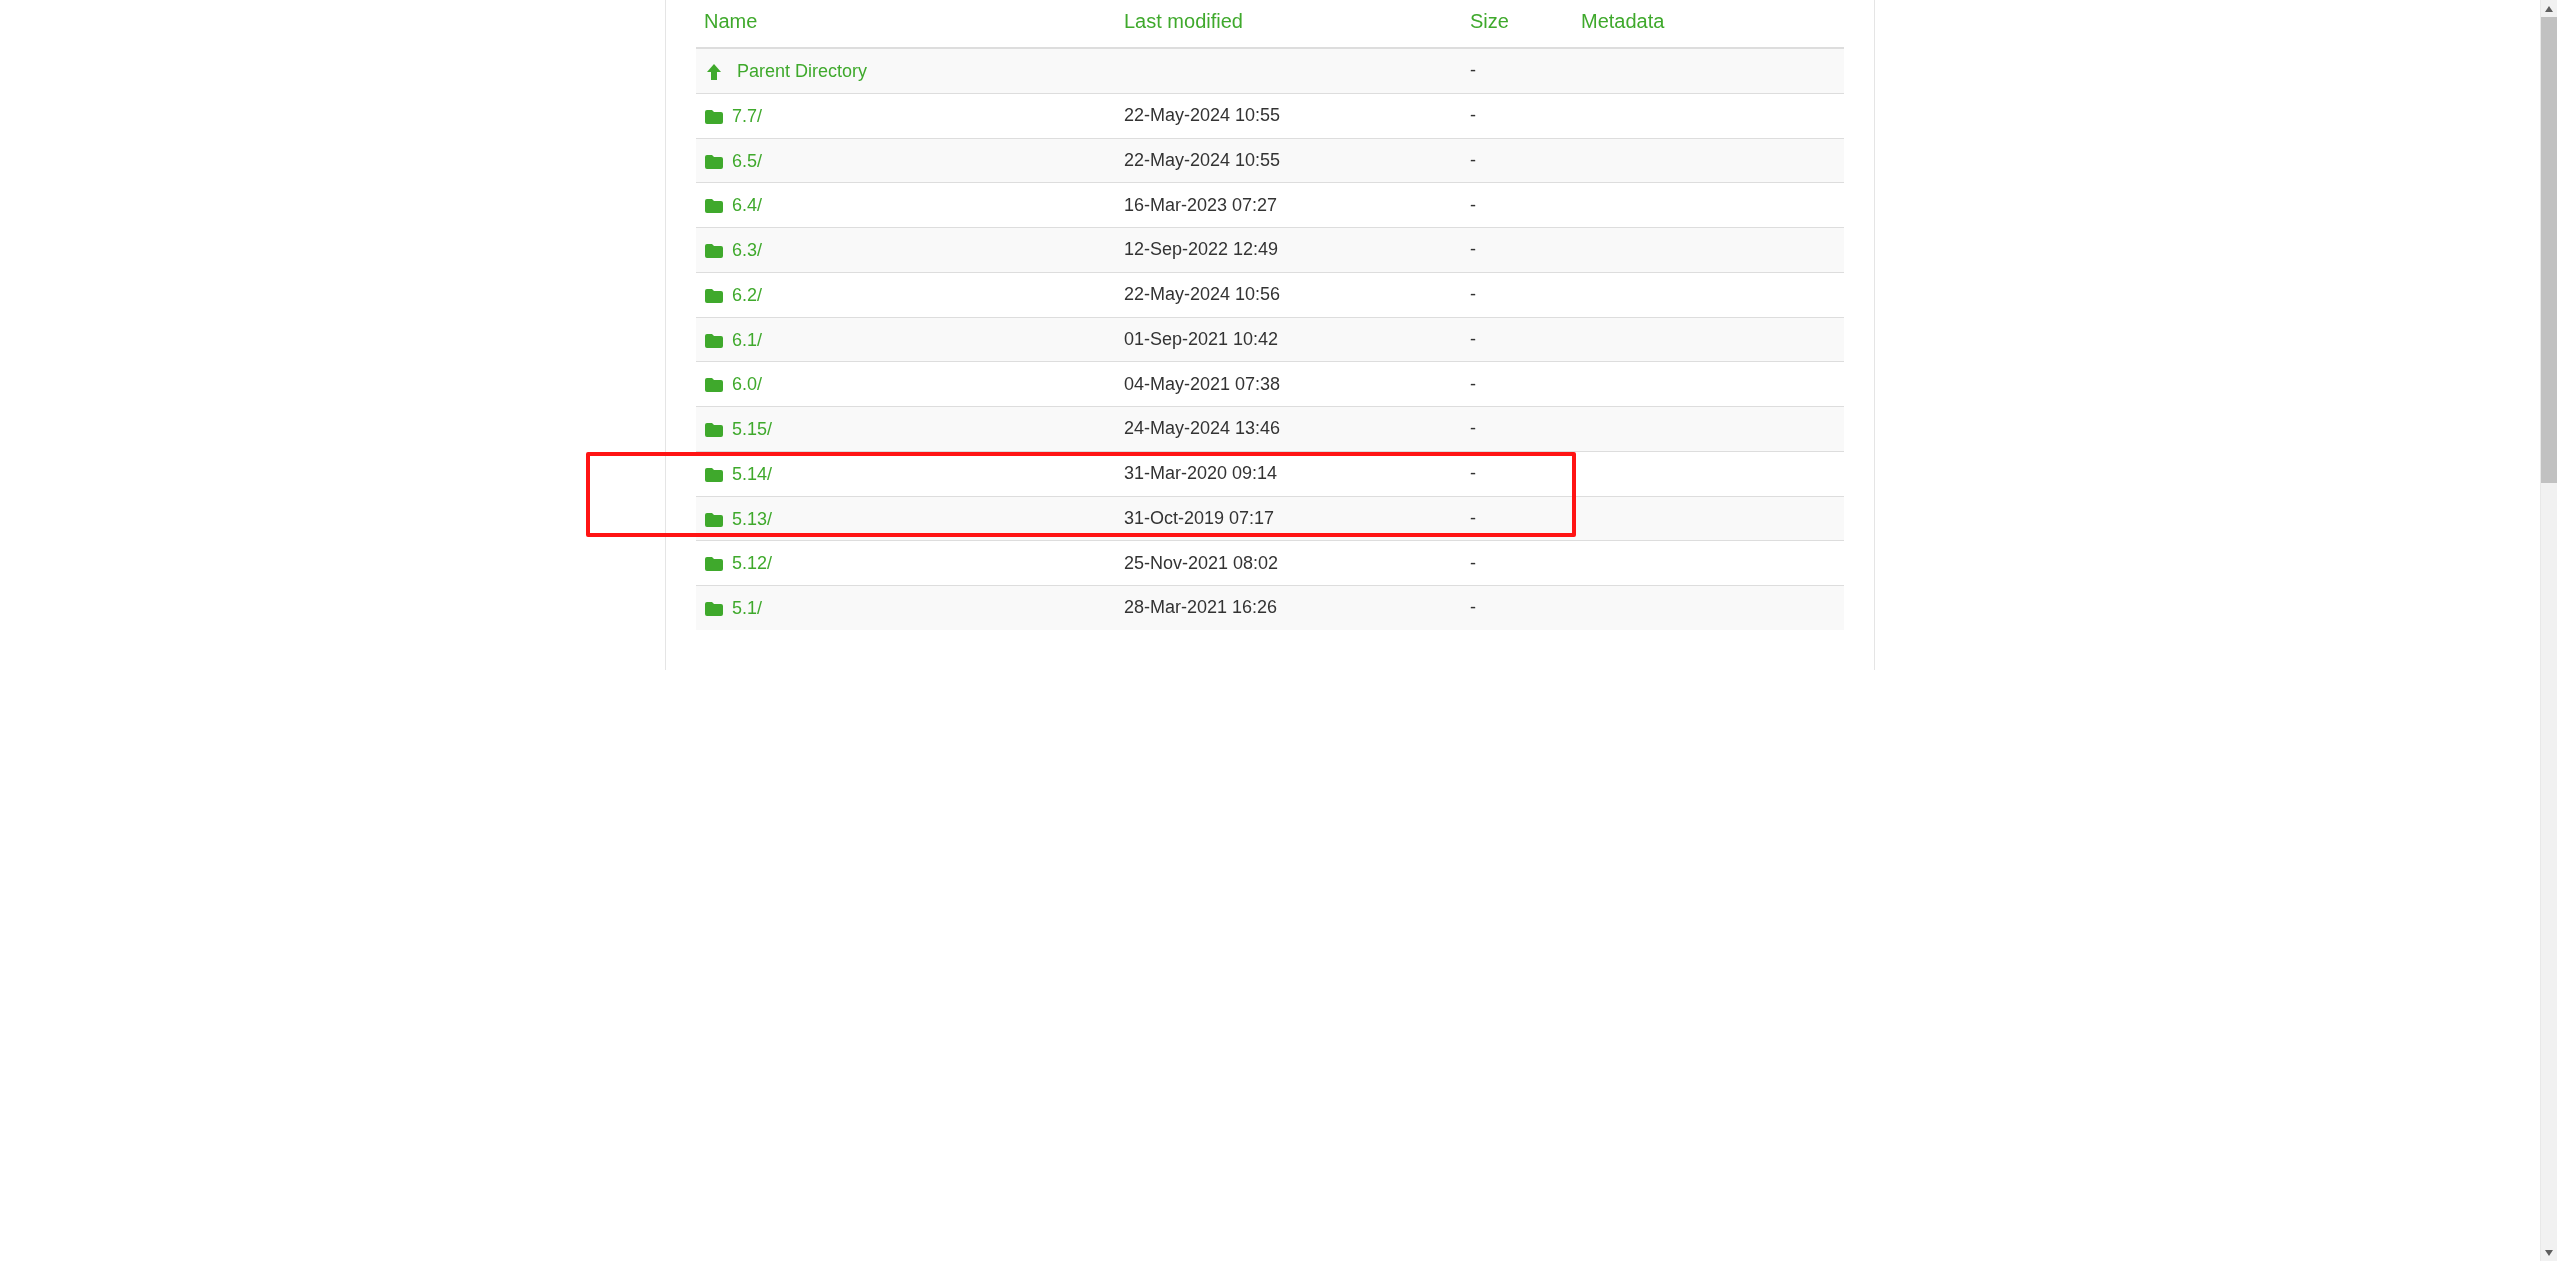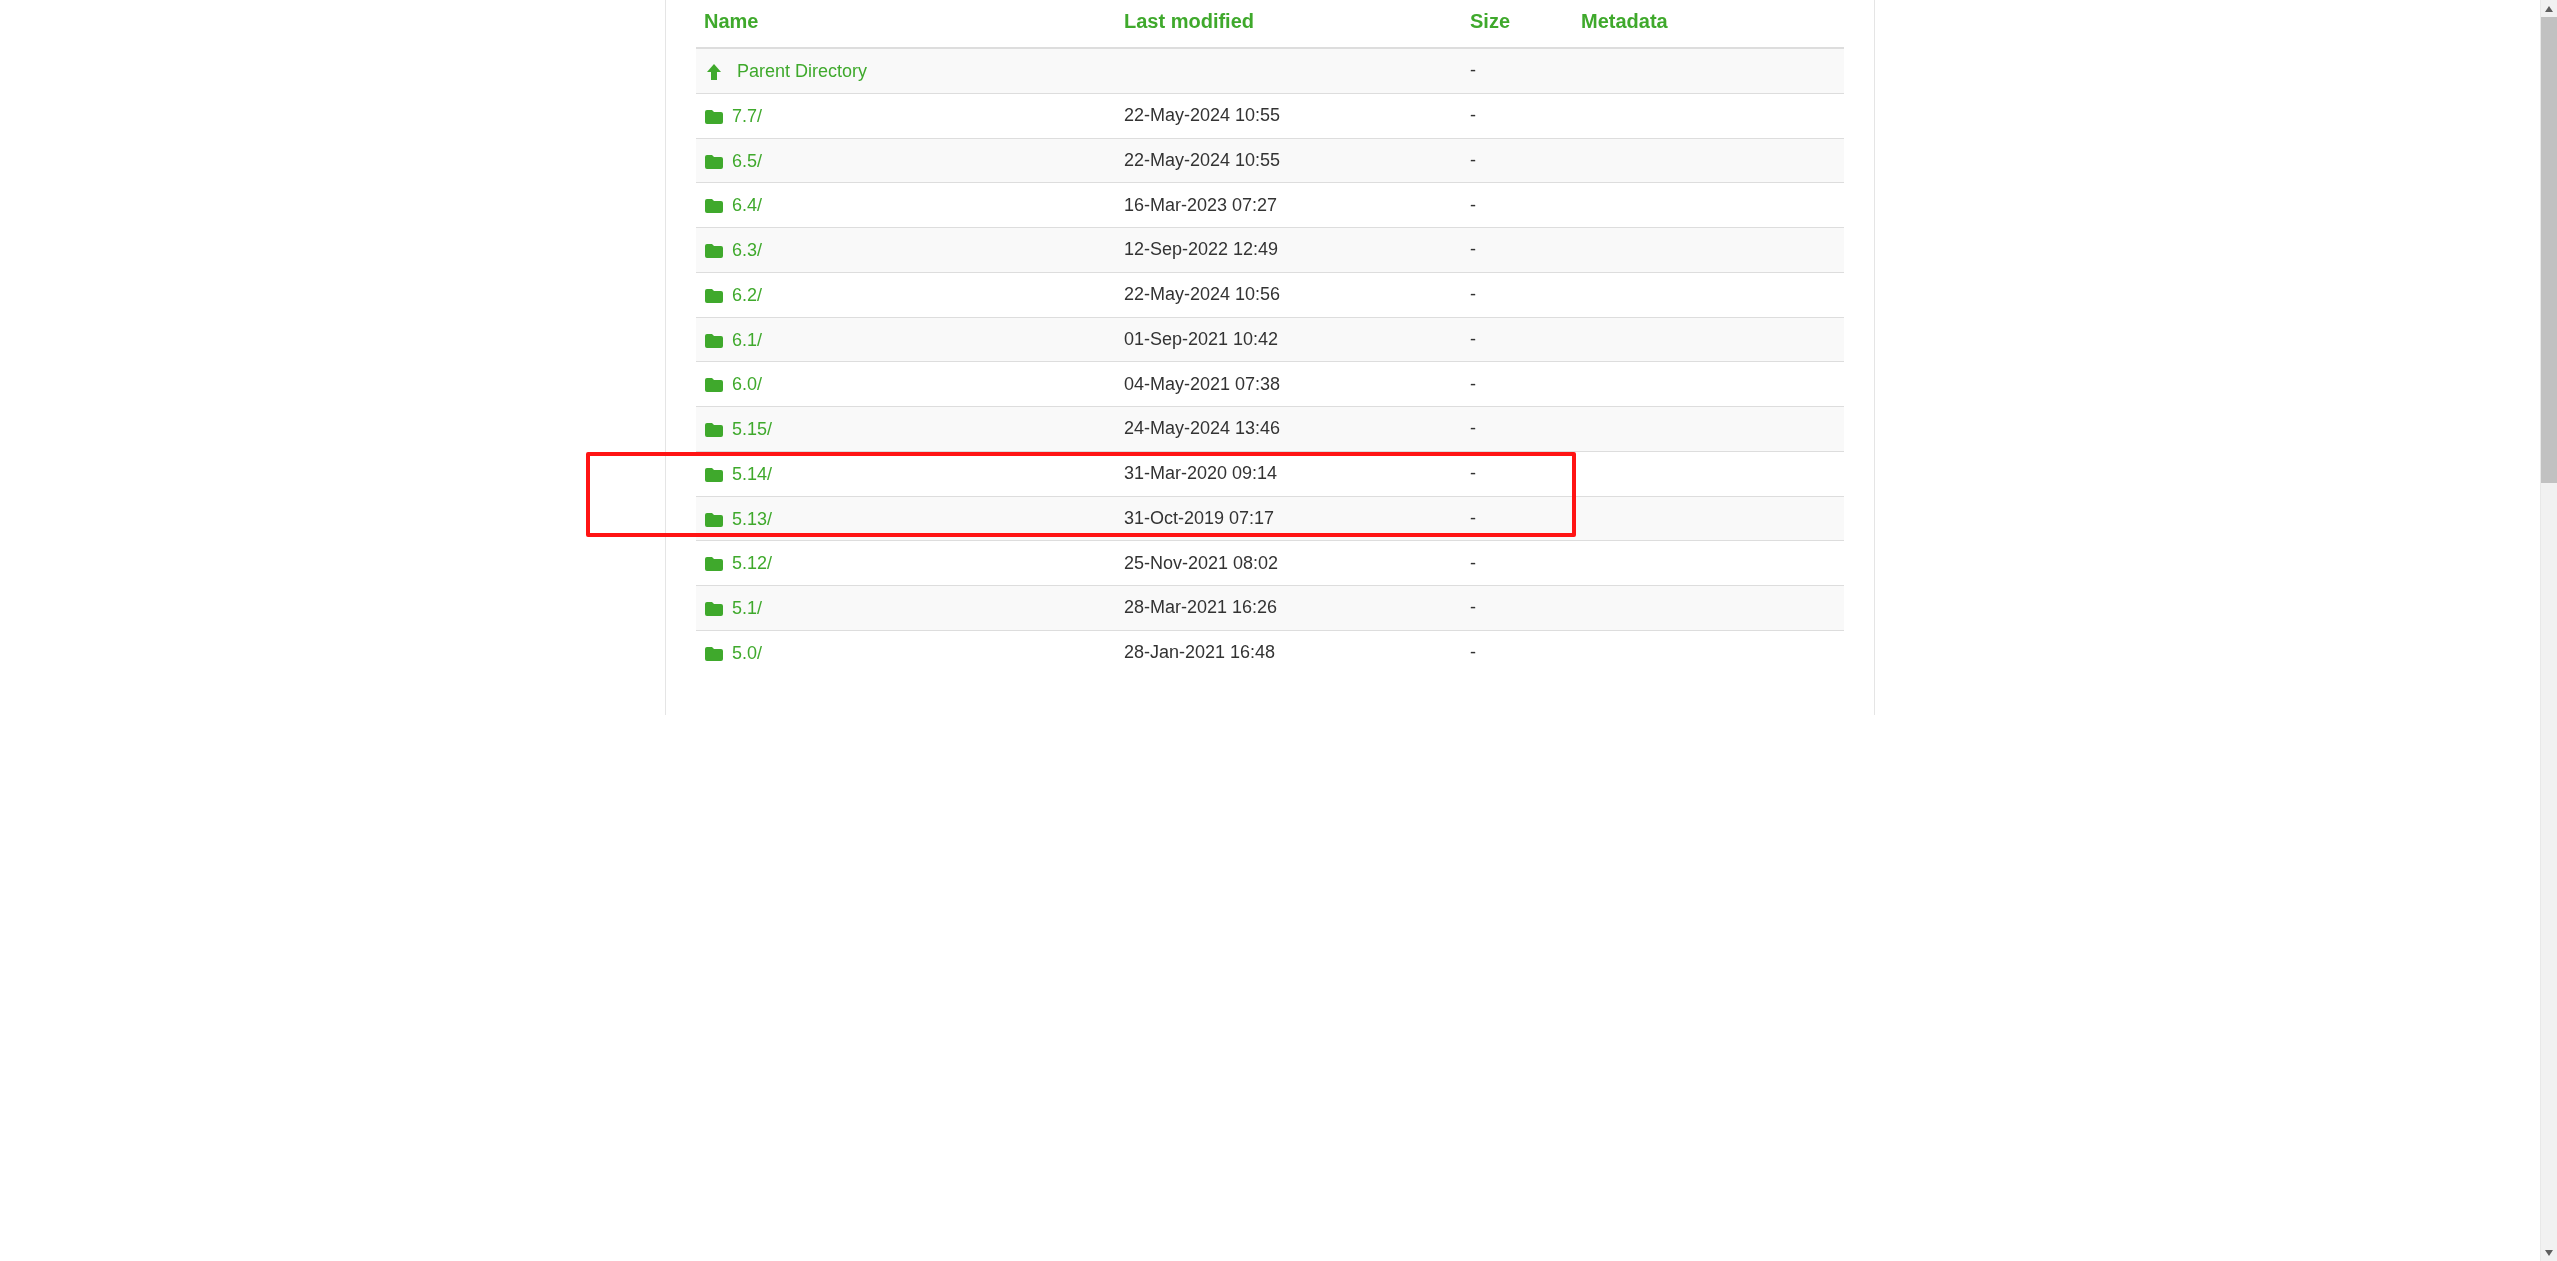--- a/index.html
+++ b/index.html
@@ -29,21 +29,21 @@
       table-layout: fixed;
     }
     table.listing th {
       text-align: left;
       font-weight: 400;
       color: #3fa92c;
       font-size: 20px;
       padding: 10px 8px 14px 8px;
       border-bottom: 2px solid #ddd;
     }
-    table.listing th.sortable { cursor: pointer; font-weight: bold; }
+    table.listing th.sortable { cursor: pointer; }
     table.listing td {
       padding: 11px 8px;
       font-size: 18px;
       color: #333;
       border-top: 1px solid #ddd;
       vertical-align: middle;
     }
     table.listing tbody tr:nth-child(odd) td { background: #f9f9f9; }
     td.name-cell a {
       color: #3fa92c;
@@ -230,28 +230,20 @@
               <td></td>
             </tr>
             <tr>
               <td class="name-cell"><a href="#"><span class="icon-slot"><svg width="18" height="14" viewBox="0 0 18 14" fill="#3fa92c">
                       <path d="M0 2 Q0 0 2 0 H7 L9 2 H16 Q18 2 18 4 V12 Q18 14 16 14 H2 Q0 14 0 12 Z"></path>
                     </svg></span><span class="link-label">5.1/</span></a></td>
               <td>28-Mar-2021 16:26</td>
               <td>-</td>
               <td></td>
             </tr>
-            <tr>
-              <td class="name-cell"><a href="#"><span class="icon-slot"><svg width="18" height="14" viewBox="0 0 18 14" fill="#3fa92c">
-                      <path d="M0 2 Q0 0 2 0 H7 L9 2 H16 Q18 2 18 4 V12 Q18 14 16 14 H2 Q0 14 0 12 Z"></path>
-                    </svg></span><span class="link-label">5.0/</span></a></td>
-              <td>28-Jan-2021 16:48</td>
-              <td>-</td>
-              <td></td>
-            </tr>
           </tbody>
       </table>
       <div id="highlight" class="highlight-box" style="left: -110px; top: 452px; width: 990px; height: 84.75px;"></div>
     </div>
   </div>
 </div>
 
 <div class="fake-scrollbar">
   <div class="arrow">
     <svg width="10" height="10" viewBox="0 0 10 10" fill="#5f5f5f">

